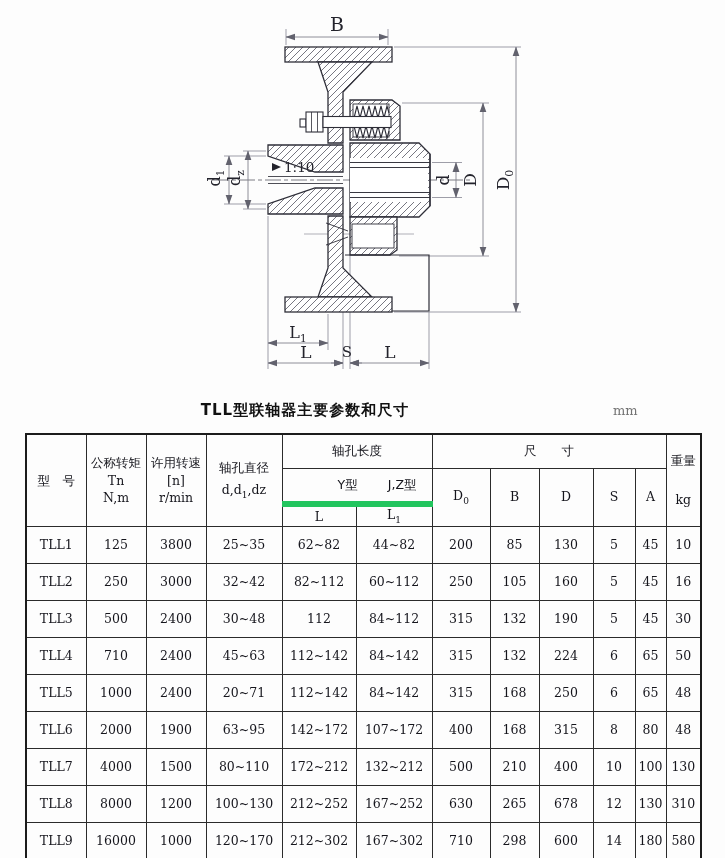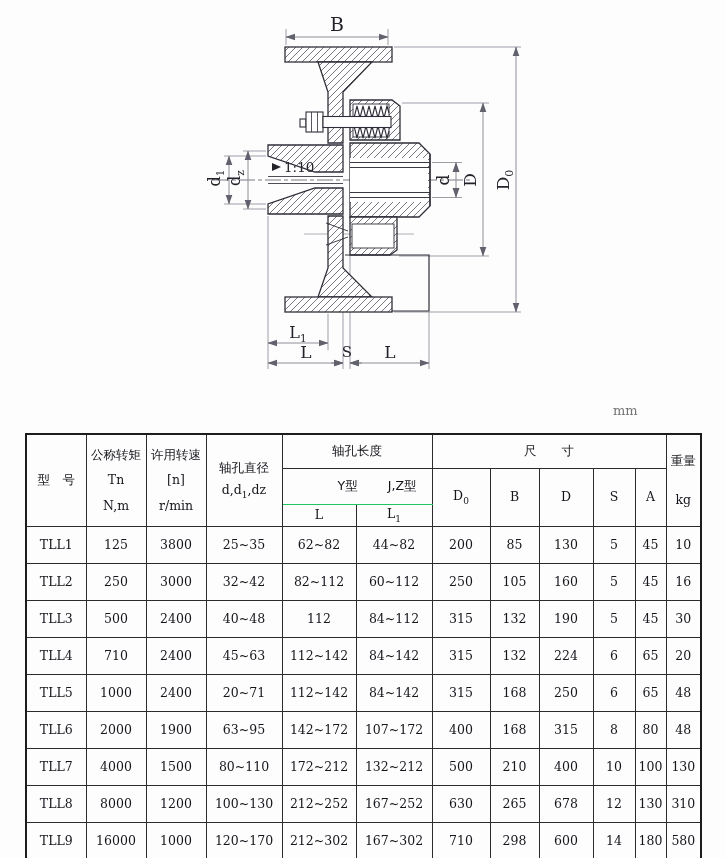--- a/index.html
+++ b/index.html
@@ -10,21 +10,21 @@
   .titlebar{position:absolute;left:25px;top:401px;width:675px;height:24px;}
   .title{position:absolute;left:0;width:560px;text-align:center;font-size:15px;font-weight:bold;
          letter-spacing:1px;font-family:"DejaVu Sans","Liberation Sans",sans-serif;color:#111;}
   .unit{position:absolute;left:588px;top:2px;font-size:13px;color:#737373;}
   table.param{position:absolute;left:25px;top:433px;width:675px;border-collapse:collapse;
       table-layout:fixed;border:2px solid #1c1c1c;font-size:12.5px;color:#15151c;}
   table.param th,table.param td{border:1px solid #2b2b2b;text-align:center;vertical-align:middle;
       padding:0;font-weight:normal;line-height:1.25;}
   thead .r1{height:34px;} thead .r2{height:36px;} thead .r3{height:22px;}
   tbody td{height:36px;}
-  .stack{display:flex;flex-direction:column;justify-content:center;align-items:center;gap:10px;}
+  .stack{display:flex;flex-direction:column;justify-content:center;align-items:center;gap:2px;}
   .gap8{gap:7px;} .gap14{gap:24px;}
   .duo{display:flex;justify-content:space-around;align-items:center;}
   sub{font-size:9px;}
   .cjk{font-family:"DejaVu Sans","Liberation Sans",sans-serif;}
 </style>
 </head>
 <body>
 
 <div class="page">
 
@@ -134,20 +134,21 @@
     <text transform="translate(449,180) rotate(-90)" text-anchor="middle" class="dimtxt" font-size="17">d</text>
     <text transform="translate(220,178) rotate(-90)" text-anchor="middle" class="dimtxt" font-size="16"><tspan>d</tspan><tspan dy="3.5" font-size="10.5">1</tspan></text>
     <text transform="translate(240,178) rotate(-90)" text-anchor="middle" class="dimtxt" font-size="16"><tspan>d</tspan><tspan dy="3.5" font-size="10.5">z</tspan></text>
     <text x="298" y="338" text-anchor="middle" class="dimtxt" font-size="16"><tspan>L</tspan><tspan dy="3.5" font-size="10.5">1</tspan></text>
     <text x="306" y="358" text-anchor="middle" class="dimtxt" font-size="17">L</text>
     <text x="347" y="357" text-anchor="middle" class="dimtxt" font-size="15">S</text>
     <text x="390" y="358" text-anchor="middle" class="dimtxt" font-size="17">L</text>
   </svg>
 
   <div class="titlebar">
+    <div class="title">TLL型联轴器主要参数和尺寸</div>
     <div class="unit">mm</div>
   </div>
 
   <table class="param">
     <colgroup>
       <col style="width:60px">
         <col style="width:60px">
         <col style="width:60px">
         <col style="width:76px">
       <col style="width:74px">
@@ -185,21 +186,21 @@
         <th colspan="2" class="cjk">轴孔长度</th>
         <th colspan="5" class="cjk">尺　　寸</th>
         <th rowspan="3">
           <div class="stack gap14">
               <span class="cjk">重量</span>
               <span>kg</span>
             </div>
         </th>
       </tr>
       <tr class="r2">
-        <th colspan="2" style="border-bottom:1px solid #22c55e;padding-left:40px;">
+        <th colspan="2" style="border-bottom:6px solid #22c55e;padding-left:40px;">
           <div class="duo">
               <span class="cjk">Y型</span>
               <span class="cjk">J,Z型</span>
             </div>
         </th>
         <th rowspan="2"><span>D</span><sub>0</sub></th>
         <th rowspan="2">B</th>
         <th rowspan="2">D</th>
         <th rowspan="2">S</th>
         <th rowspan="2">A</th>
@@ -235,21 +236,21 @@
           <td>105</td>
           <td>160</td>
           <td>5</td>
           <td>45</td>
           <td>16</td>
         </tr>
         <tr>
           <td>TLL3</td>
           <td>500</td>
           <td>2400</td>
-          <td>40~48</td>
+          <td>30~48</td>
           <td>112</td>
           <td>84~112</td>
           <td>315</td>
           <td>132</td>
           <td>190</td>
           <td>5</td>
           <td>45</td>
           <td>30</td>
         </tr>
         <tr>
@@ -257,21 +258,21 @@
           <td>710</td>
           <td>2400</td>
           <td>45~63</td>
           <td>112~142</td>
           <td>84~142</td>
           <td>315</td>
           <td>132</td>
           <td>224</td>
           <td>6</td>
           <td>65</td>
-          <td>20</td>
+          <td>50</td>
         </tr>
         <tr>
           <td>TLL5</td>
           <td>1000</td>
           <td>2400</td>
           <td>20~71</td>
           <td>112~142</td>
           <td>84~142</td>
           <td>315</td>
           <td>168</td>

